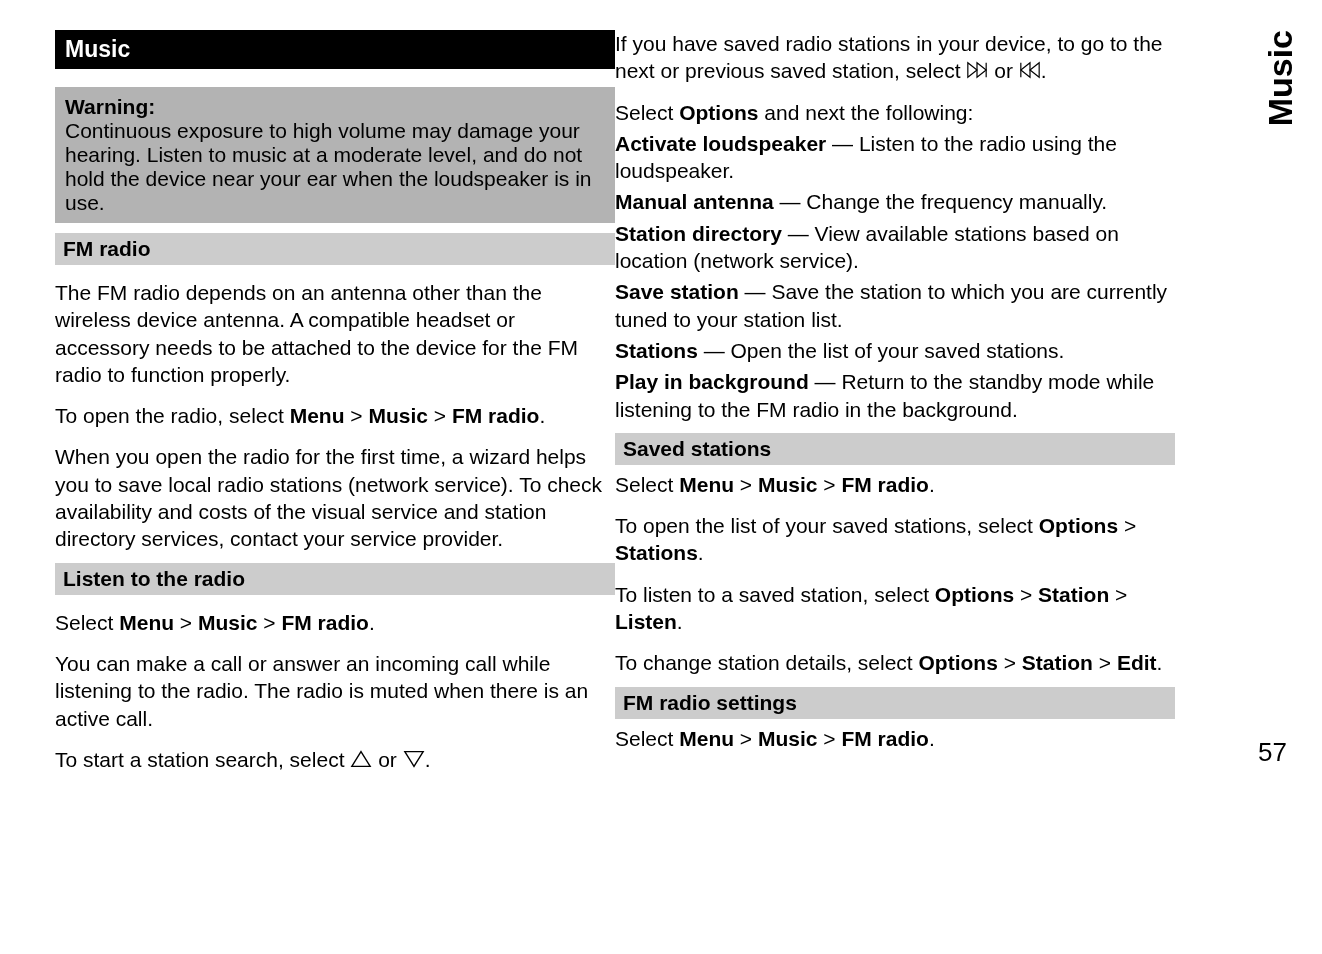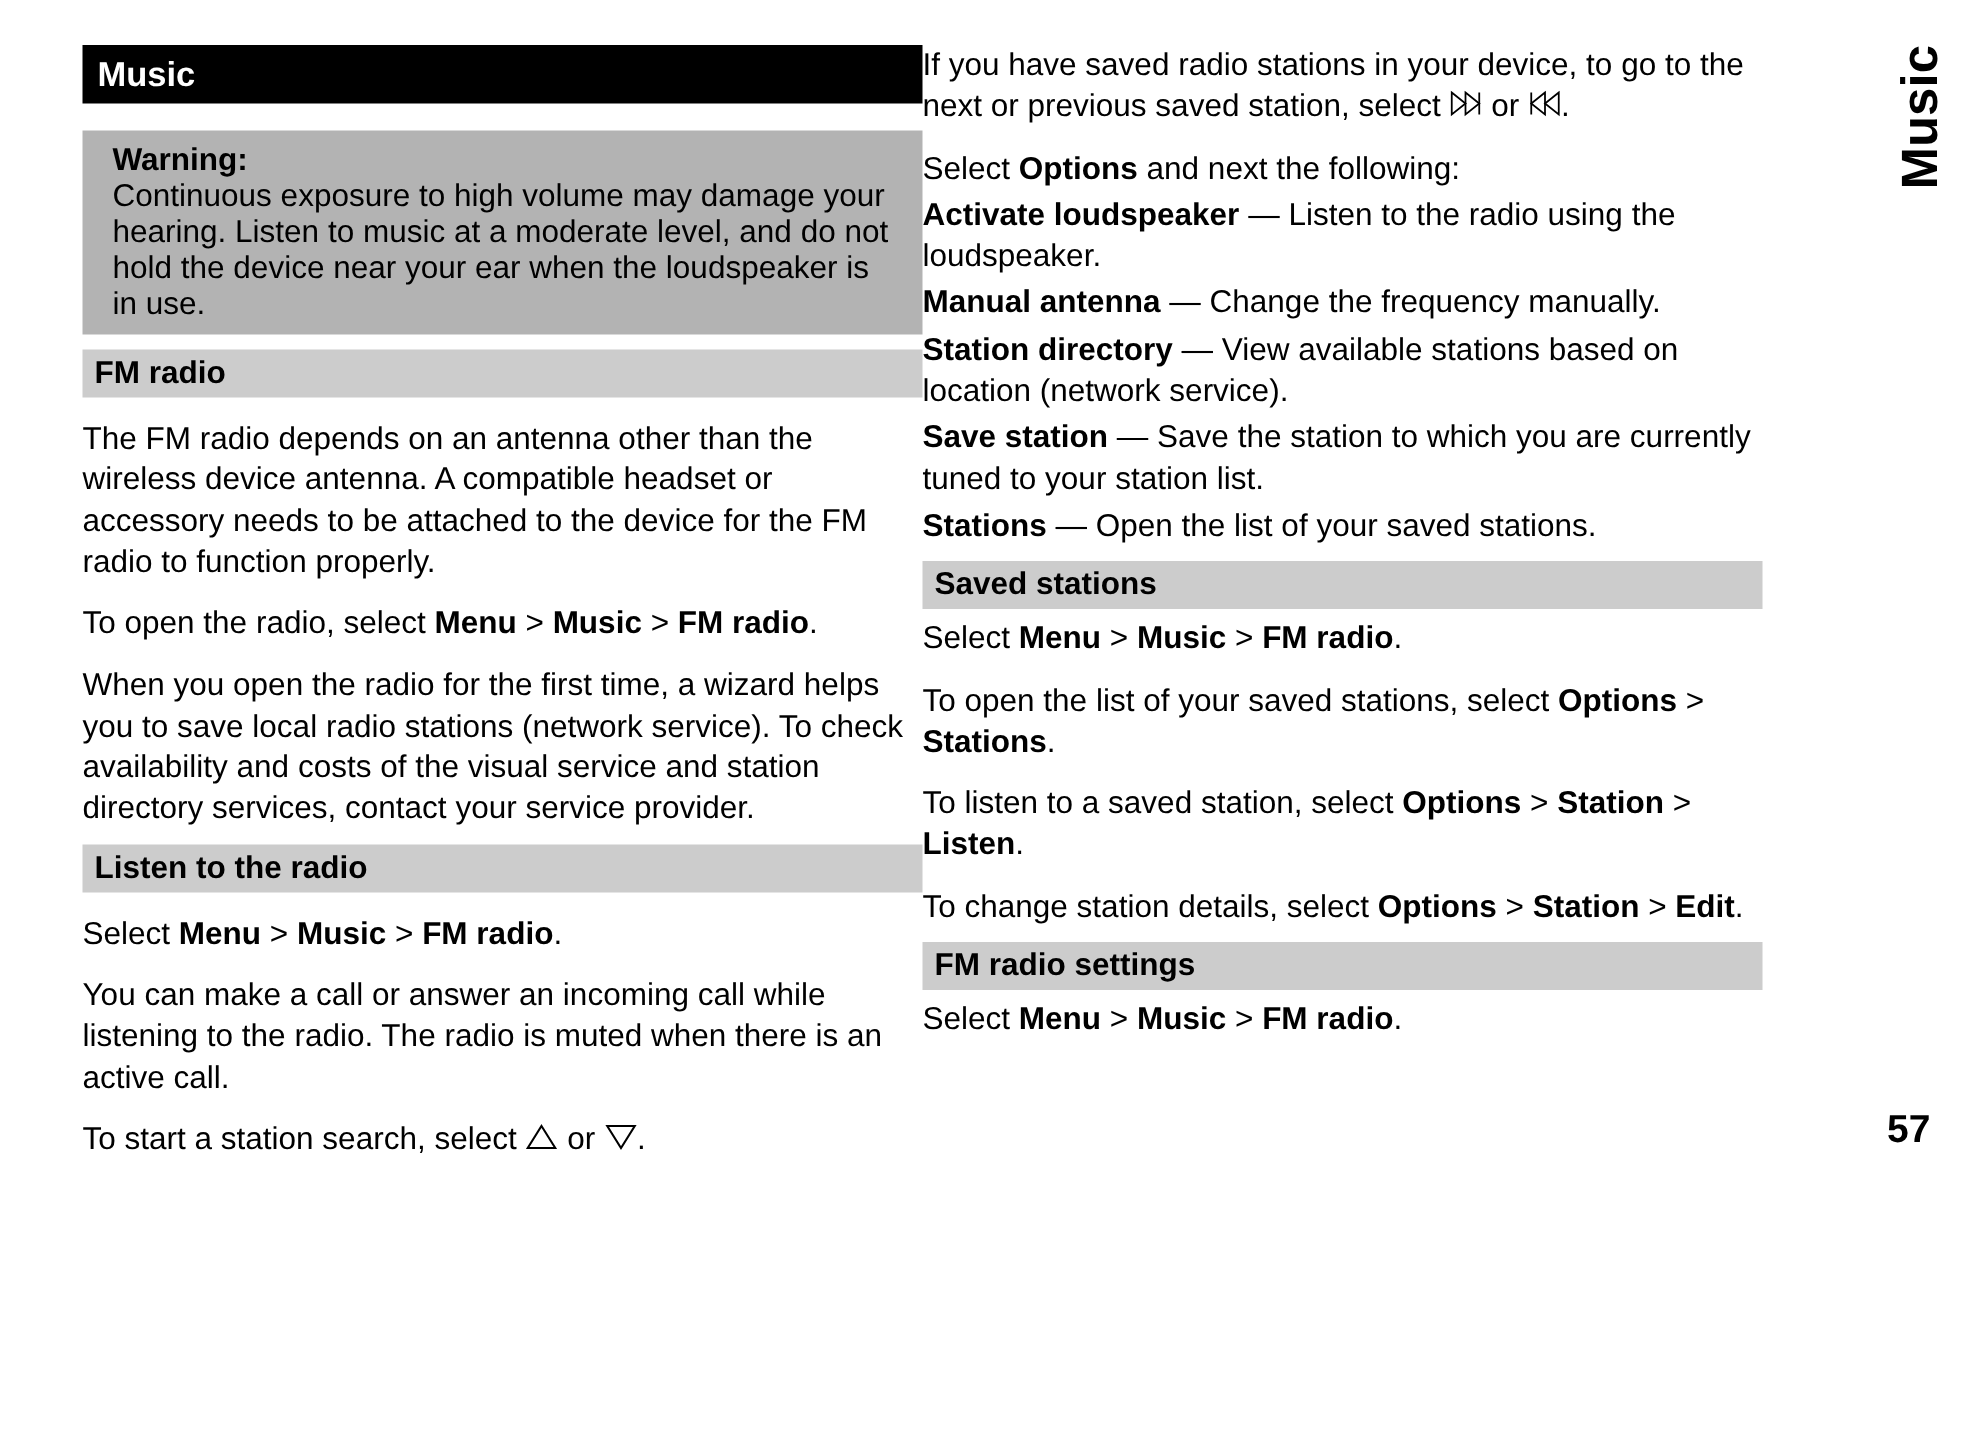--- a/index.html
+++ b/index.html
@@ -30,21 +30,21 @@
     background: #ccc;
     color: #000;
     font-weight: bold;
     padding: 4px 8px;
     font-size: 21px;
     margin-top: 10px;
   }
   .grey-box {
     background: #b3b3b3;
     color: #000;
-    padding: 8px 20px;
+    padding: 8px 10px;
     margin-top: 18px;
     font-size: 21px;
   }
   .grey-box .title {
     font-weight: bold;
   }
   p {
     margin: 14px 0 0 0;
     line-height: 1.3;
     font-size: 21px;
@@ -57,21 +57,21 @@
     font-size: 34px;
     font-weight: bold;
     writing-mode: vertical-rl;
     transform: rotate(180deg);
   }
   .page-num {
     position: absolute;
     right: 35px;
     bottom: 15px;
     font-size: 26px;
-    font-weight: bold;
+    font-weight: normal;
   }
   svg.inline-icon {
     display: inline-block;
     vertical-align: -2px;
     width: 22px;
     height: 20px;
   }
 </style>
 </head>
 <body>
@@ -137,20 +137,21 @@
 
     <p>
       <span>Select </span><span class="b">Options</span><span> and next the following:</span>
     </p>
 
     <p style="margin-top:4px"><span class="b">Activate loudspeaker</span><span>  — Listen to the radio using the loudspeaker.</span></p>
     <p style="margin-top:4px"><span class="b">Manual antenna</span><span>  — Change the frequency manually.</span></p>
     <p style="margin-top:4px"><span class="b">Station directory</span><span>  — View available stations based on location (network service).</span></p>
     <p style="margin-top:4px"><span class="b">Save station</span><span>  — Save the station to which you are currently tuned to your station list.</span></p>
     <p style="margin-top:4px"><span class="b">Stations</span><span>  — Open the list of your saved stations.</span></p>
+    <p style="margin-top:4px"><span class="b">Play in background</span><span>  — Return to the standby mode while listening to the FM radio in the background.</span></p>
 
     <div class="grey-subhead">Saved stations</div>
 
     <p style="margin-top:6px">
       <span>Select </span><span class="b">Menu</span><span> &gt; </span><span class="b">Music</span><span> &gt; </span><span class="b">FM radio</span><span>.</span>
     </p>
 
     <p>
       <span>To open the list of your saved stations, select </span><span class="b">Options</span><span> &gt; </span><span class="b">Stations</span><span>.</span>
     </p>

